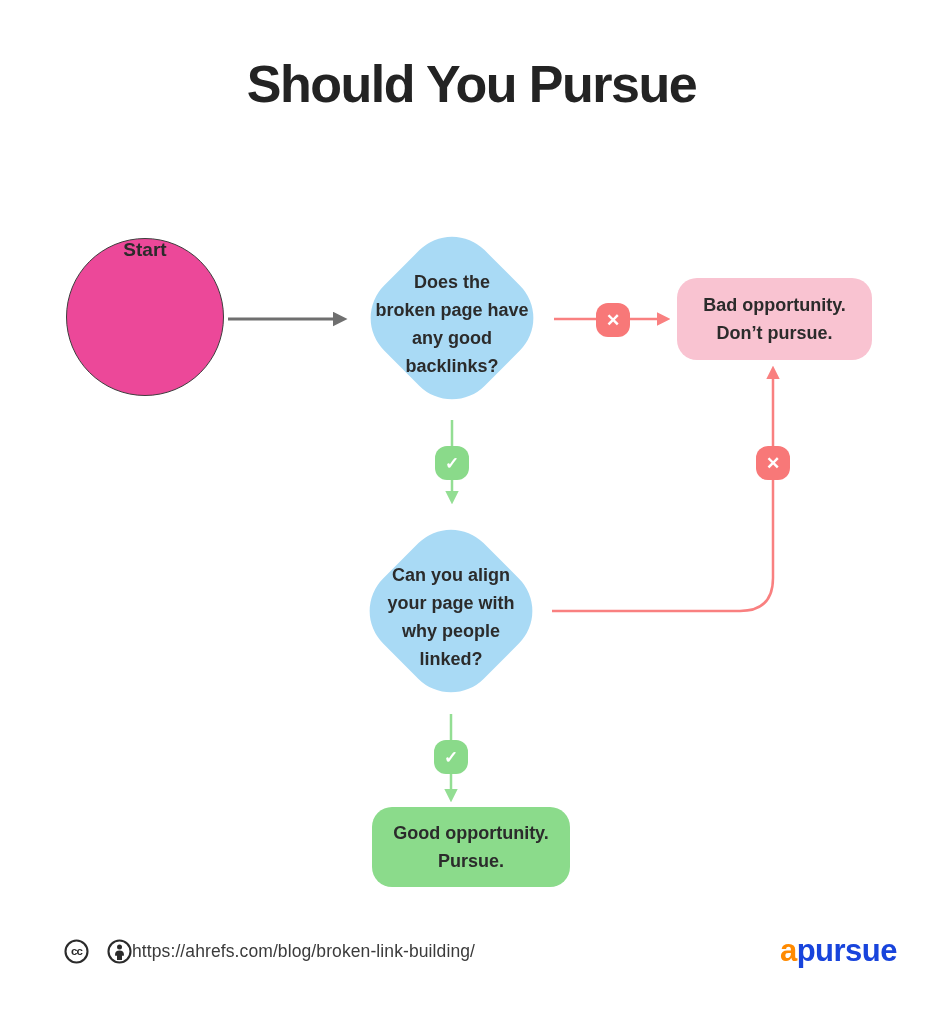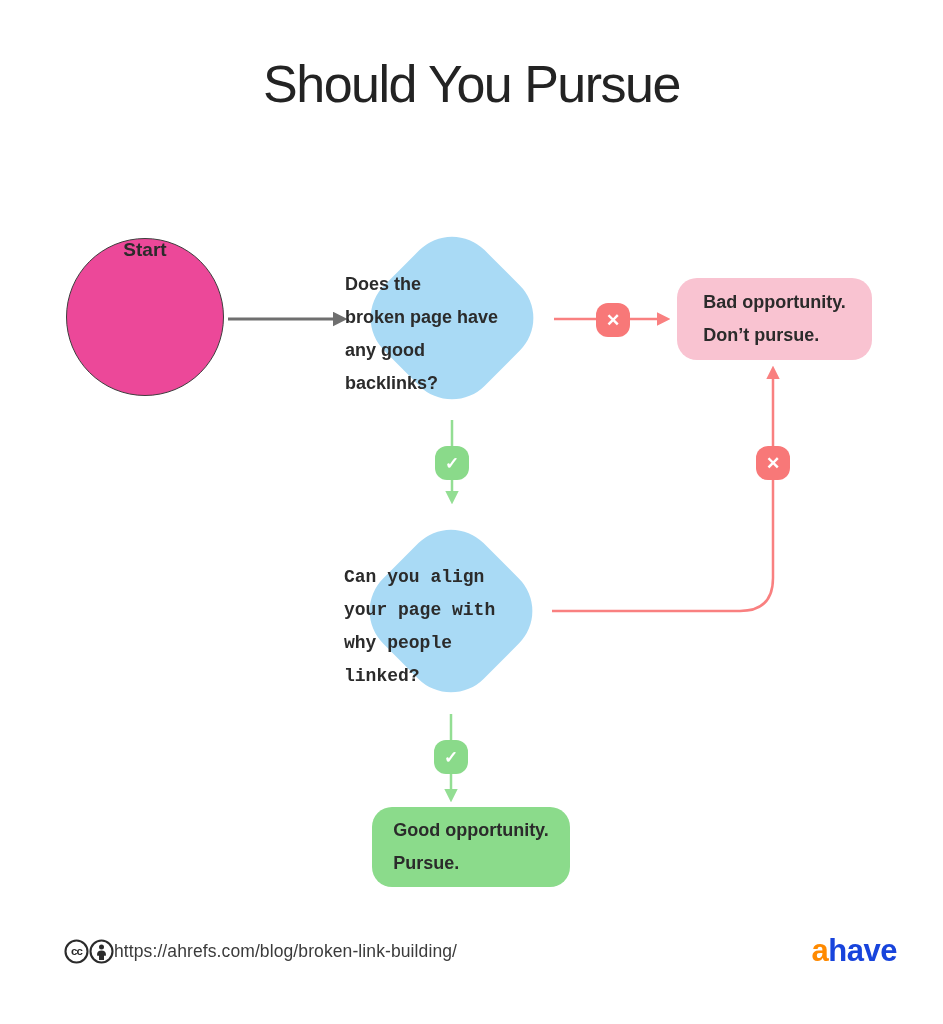--- a/index.html
+++ b/index.html
@@ -7,60 +7,60 @@
     --badge_red:#F87878; --badge_green:#8ADA8A;
     --line_red:#F98080; --line_green:#93DE93; --line_gray:#6F6F6F;
     --text_dark:#2B2B2B; --brand_orange:#FF8A00; --brand_blue:#1844DC;
   }
   *{margin:0;padding:0;box-sizing:border-box;}
   html,body{background:#fff;}
   body{font-family:"Liberation Sans",sans-serif;color:var(--text_dark);}
   .canvas{position:relative;width:943px;height:1024px;background:#ffffff;overflow:hidden;}
 
   .title{position:absolute;left:0;right:0;top:52px;text-align:center;
-    font-size:52px;line-height:64px;font-weight:normal;letter-spacing:-1.5px;color:#232323;}
+    font-size:52px;line-height:64px;font-weight:bold;letter-spacing:-1.5px;color:#232323;}
   .title span{display:block;}
 
   .connectors{position:absolute;left:0;top:0;pointer-events:none;}
   .l-gray{stroke:var(--line_gray);stroke-width:3;fill:none;}
   .l-red{stroke:var(--line_red);stroke-width:2.5;fill:none;}
   .l-green{stroke:var(--line_green);stroke-width:2.5;fill:none;}
 
-  .node-text{font-size:18px;font-weight:bold;line-height:33px;
+  .node-text{font-size:18px;font-weight:bold;line-height:28px;text-align:center;
     white-space:pre-line;color:var(--text_dark);}
 
   .start{position:absolute;left:66px;top:238px;width:158px;height:158px;
     background:#ec4899;border:1.6px solid #3d3d3d;border-radius:50%;
     display:flex;justify-content:center;font-size:19px;font-weight:bold;}
 
   .diamond{position:absolute;width:142px;height:142px;border-radius:46px;
     background:var(--node_blue);transform:rotate(45deg);}
   .diamond.d1{left:381px;top:247px;}
   .diamond.d2{left:380px;top:540px;}
   .diamond-label{position:absolute;width:214px;}
   .diamond-label.d1{left:345px;top:268px;}
-  .diamond-label.d2{left:344px;top:561px;font-family:Liberation Mono, monospace;}
+  .diamond-label.d2{left:344px;top:561px;}
 
   .outcome{position:absolute;border-radius:20px;display:flex;align-items:center;justify-content:center;}
   .outcome.bad{left:677px;top:278px;width:195px;height:82px;background:var(--box_pink);}
   .outcome.good{left:372px;top:807px;width:198px;height:80px;background:var(--box_green);}
 
   .badge{position:absolute;width:34px;height:34px;border-radius:12px;
     display:flex;align-items:center;justify-content:center;
     color:#fff;font-size:17px;font-weight:bold;line-height:1;}
   .badge.red{background:var(--badge_red);}
   .badge.green{background:var(--badge_green);}
   .badge.x1{left:596px;top:303px;}
   .badge.x2{left:756px;top:446px;}
   .badge.c1{left:435px;top:446px;}
   .badge.c2{left:434px;top:740px;}
 
   .footer{position:absolute;left:64px;right:46px;top:934px;height:34px;
     display:flex;align-items:center;}
-  .license{display:flex;align-items:center;gap:0;}
+  .license{display:flex;align-items:center;gap:18px;}
   .license svg{display:block;}
   .url{font-size:17.5px;color:#3b3b3b;letter-spacing:0.1px;}
   .brand{margin-left:auto;font-size:31px;font-weight:bold;letter-spacing:-0.5px;}
   .brand .b1{color:var(--brand_orange);}
   .brand .b2{color:var(--brand_blue);}
 </style>
 </head>
 <body>
 
 <div class="canvas">
@@ -133,16 +133,16 @@
         <circle cx="12.5" cy="12.5" r="11" fill="none" stroke="#2b2b2b" stroke-width="2.1"></circle>
         <text x="12.5" y="16.4" text-anchor="middle" font-size="11.5" font-weight="bold" font-family="Liberation Sans, sans-serif" fill="#2b2b2b" letter-spacing="-1">cc</text>
       </svg>
       <svg width="25" height="25" viewBox="0 0 25 25">
         <circle cx="12.5" cy="12.5" r="11" fill="none" stroke="#2b2b2b" stroke-width="2.1"></circle>
         <circle cx="12.5" cy="8" r="2.5" fill="#2b2b2b"></circle>
         <path d="M12.5,11.4 c-2.9,0 -4.4,1.4 -4.4,3.7 V16.8 h1.9 v4.1 h5 v-4.1 h1.9 V15.1 c0,-2.3 -1.5,-3.7 -4.4,-3.7 z" fill="#2b2b2b"></path>
       </svg>
     </div>
     <div class="url">https://ahrefs.com/blog/broken-link-building/</div>
-    <div class="brand"><span class="b1">a</span><span class="b2">have</span></div>
+    <div class="brand"><span class="b1">a</span><span class="b2">pursue</span></div>
   </div>
 
 </div>
 
 </body></html>

